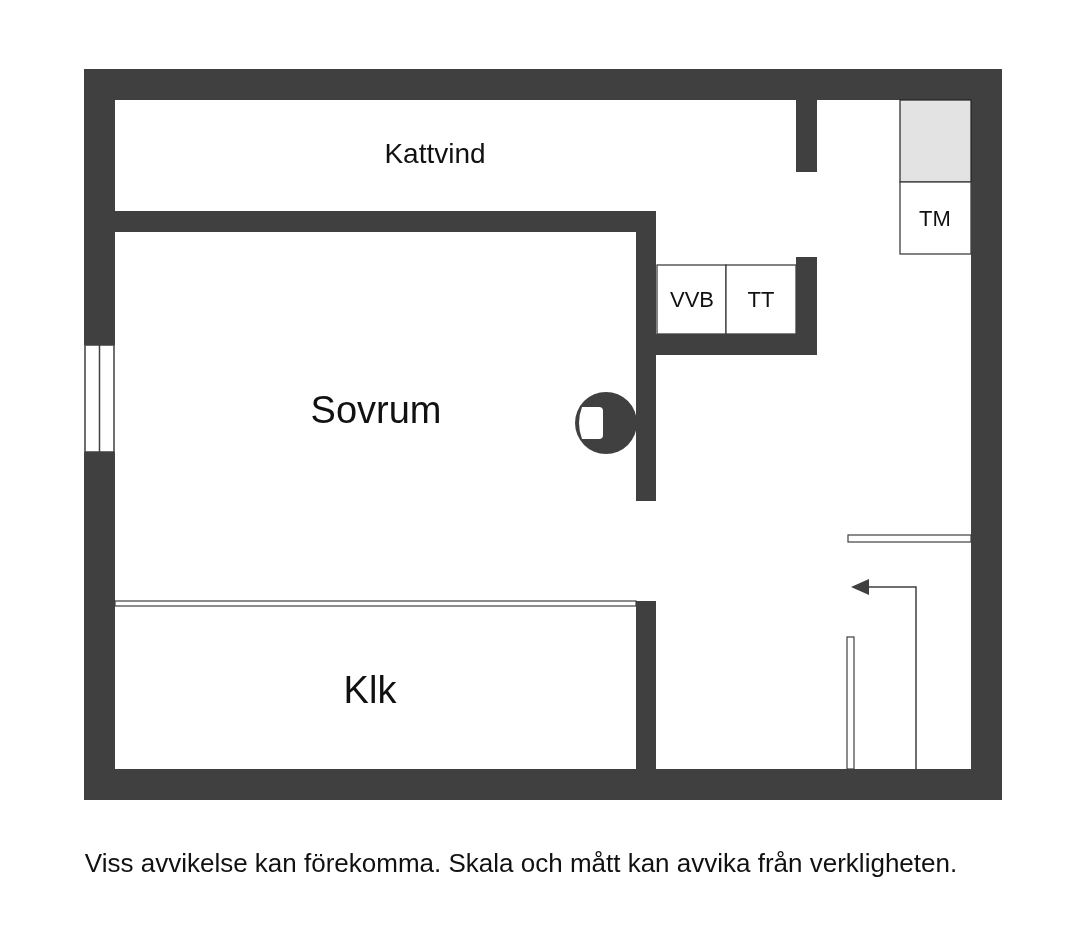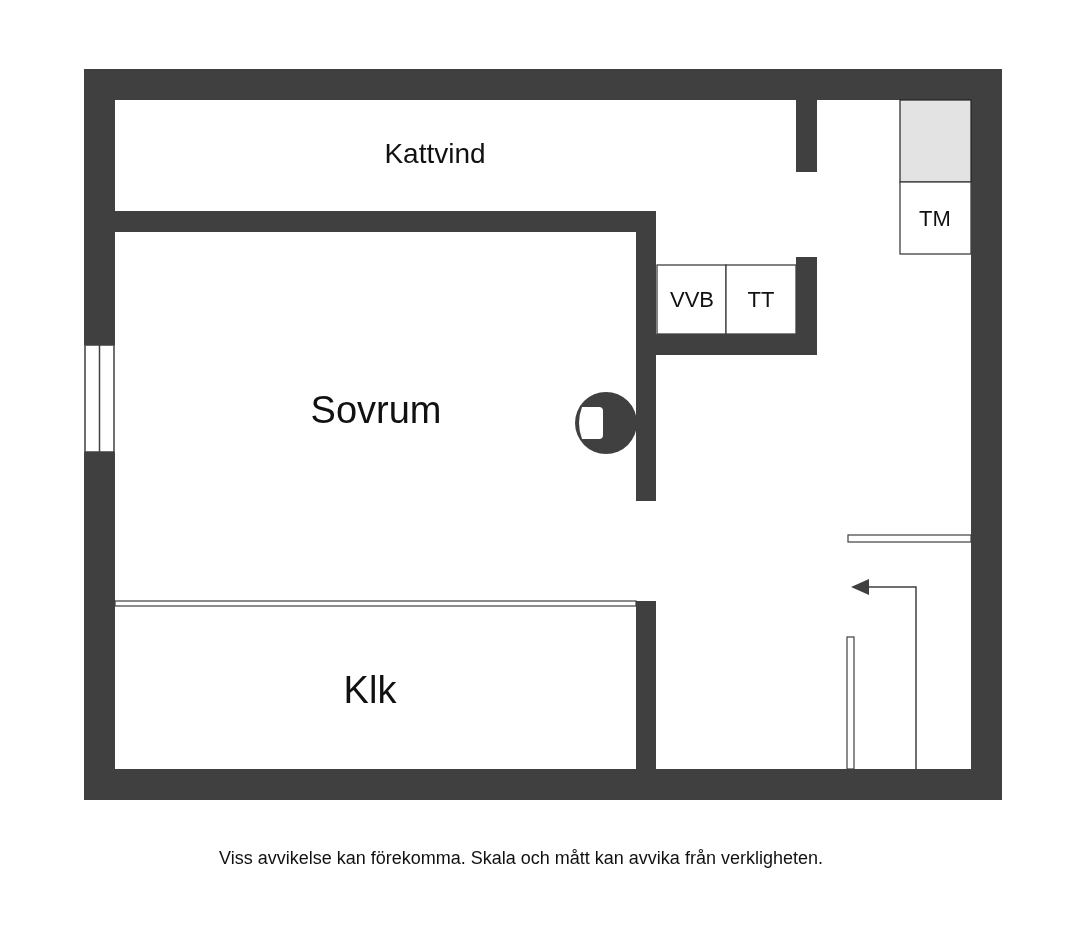--- a/index.html
+++ b/index.html
@@ -5,21 +5,21 @@
     html, body { margin: 0; padding: 0; background: #ffffff; }
     body { width: 1085px; height: 937px; position: relative; overflow: hidden; }
     #plan { position: absolute; left: 0; top: 0; width: 1085px; height: 937px; }
     .wall { fill: #404040; }
     .room-label { font-family: "Liberation Sans", sans-serif; fill: #111111; }
     .fixture { fill: #ffffff; stroke: #404040; stroke-width: 1.3; }
     .disclaimer {
       position: absolute; left: 0; top: 848px; width: 1042px;
       text-align: center;
       font-family: "Liberation Sans", sans-serif;
-      font-size: 18px; color: #111111;
+      font-size: 26px; color: #111111;
     }
   </style>
 </head>
 <body>
 
 <svg id="plan" viewBox="0 0 1085 937" xmlns="http://www.w3.org/2000/svg">
 
   <g>
     <rect class="wall" x="84" y="69" width="918" height="31"></rect>
     <rect class="wall" x="84" y="69" width="31" height="276"></rect>

